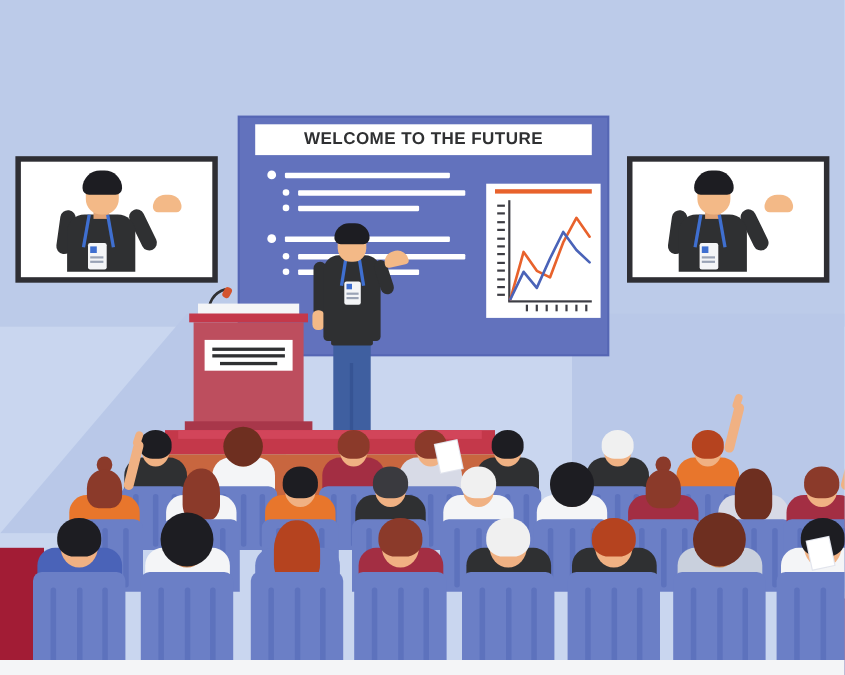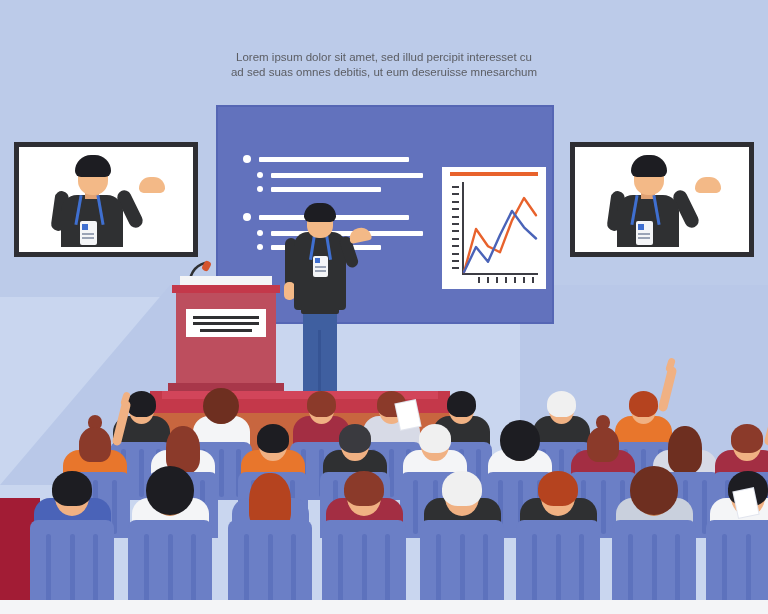--- a/index.html
+++ b/index.html
@@ -109,26 +109,23 @@
 </head>
 <body>
 
 <div id="stage">
 
   <div class="abs bg-base"></div>
   <div class="abs bg-band"></div>
   <div class="abs bg-diag-left"></div>
   <div class="abs bg-diag-right"></div>
 
-  <div class="abs subtitle">
-    <div>Lorem ipsum dolor sit amet, sed illud percipit interesset cu</div>
-    <div>ad sed suas omnes debitis, ut eum deseruisse mnesarchum</div>
-  </div>
 
   <div class="abs board"></div>
+  <div class="abs board-title">WELCOME TO THE FUTURE</div>
   <div id="bullets">
       <div class="abs bullet-dot" style="left: 243px; top: 155px; height: 8px; width: 8px;"></div>
       <div class="abs bullet-line" style="left: 259px; top: 157px; width: 150px;"></div>
       <div class="abs bullet-dot" style="left: 257px; top: 172px; height: 6px; width: 6px;"></div>
       <div class="abs bullet-line" style="left: 271px; top: 173px; width: 152px;"></div>
       <div class="abs bullet-dot" style="left: 257px; top: 186px; height: 6px; width: 6px;"></div>
       <div class="abs bullet-line" style="left: 271px; top: 187px; width: 110px;"></div>
       <div class="abs bullet-dot" style="left: 243px; top: 213px; height: 8px; width: 8px;"></div>
       <div class="abs bullet-line" style="left: 259px; top: 215px; width: 150px;"></div>
       <div class="abs bullet-dot" style="left: 257px; top: 230px; height: 6px; width: 6px;"></div>

